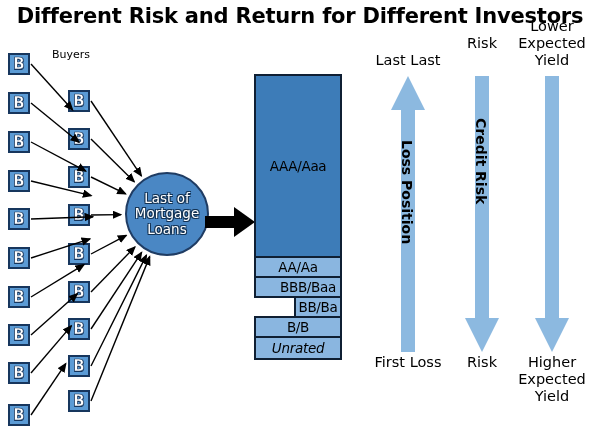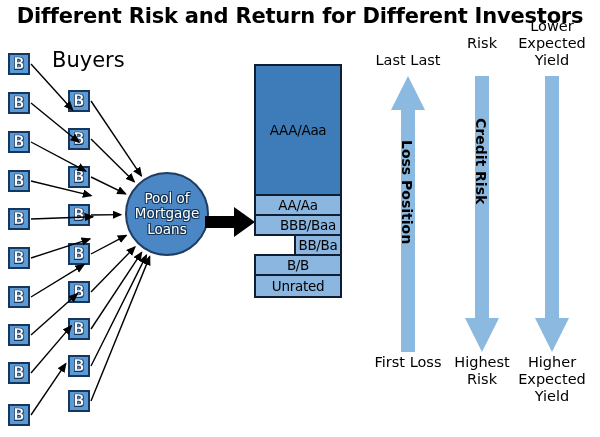--- a/index.html
+++ b/index.html
@@ -24,21 +24,21 @@
     box-sizing:border-box;
     display:flex;align-items:center;justify-content:center;
   }
   .bbox span{
     font-size:15px;font-weight:bold;line-height:1;color:#ffffff;
     -webkit-text-stroke:0.6px #17365d;
     text-shadow:0.5px 0.5px 0 #17365d,-0.5px 0.5px 0 #17365d,0.5px -0.5px 0 #17365d,-0.5px -0.5px 0 #17365d;
     font-family:"DejaVu Sans","Liberation Sans",sans-serif;
   }
   .buyers-label{
-    position:absolute;left:52px;top:48px;font-size:21px;
+    position:absolute;left:52px;top:48px;font-size:11px;
   }
 
   
   .pool{
     position:absolute;left:125px;top:172px;width:84px;height:84px;
     border-radius:50%;background:#4a87c4;border:2px solid #1f3c63;
     box-sizing:border-box;
     display:flex;align-items:center;justify-content:center;text-align:center;
   }
   .pool .ptxt{
@@ -152,50 +152,50 @@
       <line x1="91" y1="215" x2="121.00398147748182" y2="214.60521077003312" stroke="#000" stroke-width="1.4" marker-end="url(#ah)"></line>
       <line x1="91" y1="254" x2="126.2937617704288" y2="235.4243359103006" stroke="#000" stroke-width="1.4" marker-end="url(#ah)"></line>
       <line x1="91" y1="292" x2="134.89822256212028" y2="246.94656105466603" stroke="#000" stroke-width="1.4" marker-end="url(#ah)"></line>
       <line x1="91" y1="329" x2="141.63801770795902" y2="252.37668373137782" stroke="#000" stroke-width="1.4" marker-end="url(#ah)"></line>
       <line x1="91" y1="366" x2="146.42817460700195" y2="255.1436507859961" stroke="#000" stroke-width="1.4" marker-end="url(#ah)"></line>
       <line x1="91" y1="401" x2="149.6805433586047" y2="256.6149788413279" stroke="#000" stroke-width="1.4" marker-end="url(#ah)"></line>
     </svg>
 
   <div class="pool">
     <div class="ptxt">
-      <span>Pool of</span><br>
+      <span>Last of</span><br>
       <span>Mortgage</span><br>
       <span>Loans</span>
     </div>
   </div>
 
   <svg style="position:absolute;left:205px;top:205px;" width="52" height="34">
     <g fill="#000000">
       <rect x="0" y="11" width="31" height="12"></rect>
       <polygon points="29,2 29,32 50,17"></polygon>
     </g>
   </svg>
 
   <div class="stack" id="stack">
-      <div class="tr senior" style="height: 132px; margin-top: 2px;">
+      <div class="tr senior" style="height: 184px; margin-top: 12px;">
         <span style="color: rgb(0, 0, 0);">AAA/Aaa</span>
       </div>
       <div class="tr" style="height: 22px; margin-top: -2px;">
         <span>AA/Aa</span>
       </div>
       <div class="tr" style="height: 22px; margin-top: -2px; padding-left: 20px;">
         <span>BBB/Baa</span>
       </div>
       <div class="tr" style="height: 22px; margin-top: -2px; margin-left: 40px;">
         <span>BB/Ba</span>
       </div>
       <div class="tr" style="height: 22px; margin-top: -2px;">
         <span>B/B</span>
       </div>
-      <div class="tr" style="height: 24px; margin-top: -2px;">
+      <div class="tr" style="height: 24px; margin-top: -2px; font-style: italic;">
         <span>Unrated</span>
       </div>
     </div>
 
   <div id="axes-layer">
       <svg width="40" height="278" style="position: absolute; left: 388px; top: 76px;">
         <path d="M20,0 L37,34 L27,34 L27,276 L13,276 L13,34 L3,34 Z" fill="#8cb9e0"></path>
       </svg>
       <div class="vlabel" style="left: 415px; top: 140px;">Loss Position</div>
       <div class="rtext" style="width: 110px; left: 353px; top: 52px;">
@@ -205,21 +205,20 @@
         <div>First Loss</div>
       </div>
       <svg width="40" height="278" style="position: absolute; left: 462px; top: 76px;">
         <path d="M20,276 L37,242 L27,242 L27,0 L13,0 L13,242 L3,242 Z" fill="#8cb9e0"></path>
       </svg>
       <div class="vlabel" style="left: 489px; top: 118px;">Credit Risk</div>
       <div class="rtext" style="width: 110px; left: 427px; top: 35px;">
         <div>Risk</div>
       </div>
       <div class="rtext" style="width: 110px; left: 427px; top: 354px;">
-        <div>Highest</div>
         <div>Risk</div>
       </div>
       <svg width="40" height="278" style="position: absolute; left: 532px; top: 76px;">
         <path d="M20,276 L37,242 L27,242 L27,0 L13,0 L13,242 L3,242 Z" fill="#8cb9e0"></path>
       </svg>
       <div class="rtext" style="width: 110px; left: 497px; top: 18px;">
         <div>Lower</div>
         <div>Expected</div>
         <div>Yield</div>
       </div>

